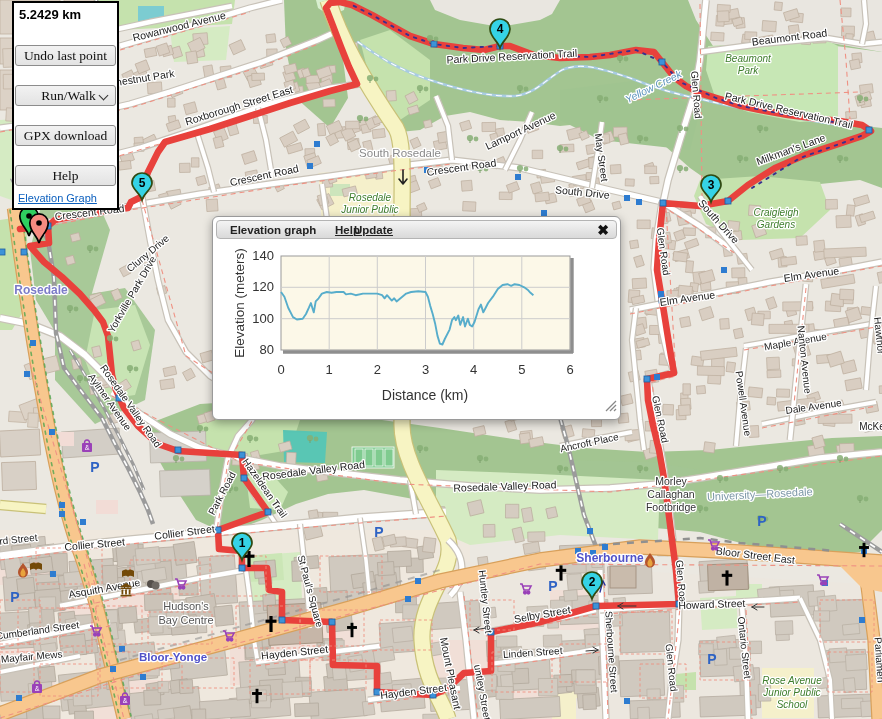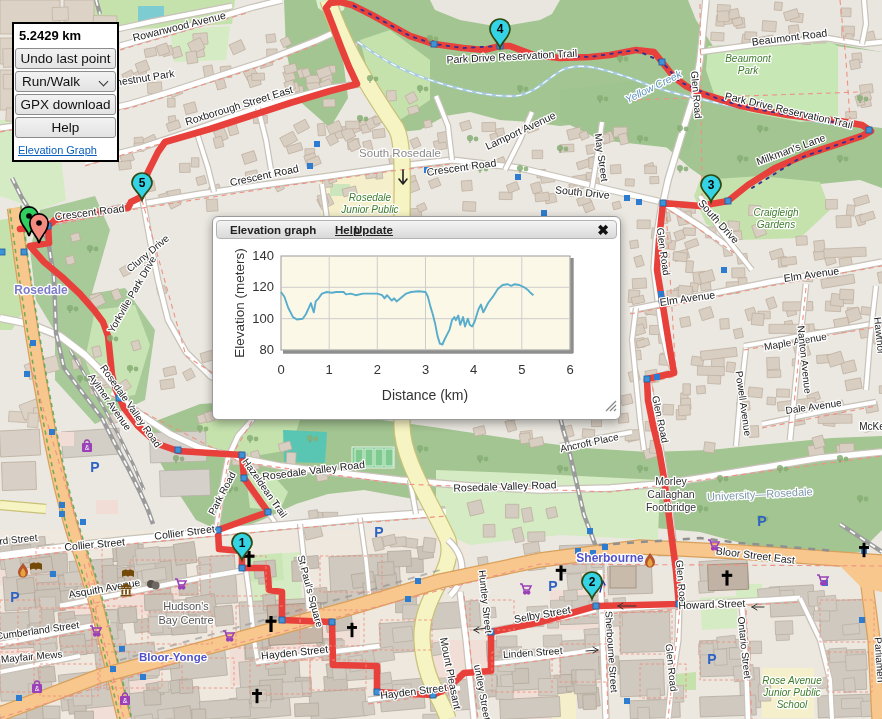--- a/index.html
+++ b/index.html
@@ -1,19 +1,19 @@
 <!DOCTYPE html>
 <html><head><meta charset="utf-8"><style>
 * { margin:0; padding:0; box-sizing:border-box; }
 body { width:882px; height:719px; overflow:hidden; position:relative; font-family:"Liberation Sans", sans-serif; background:#EBE8E1; }
 #map { position:absolute; left:0; top:0; }
-#panel { position:absolute; left:12px; top:22px; width:107px; background:#fff; border:2px solid #000; padding:0 0 2px 0; }
+#panel { position:absolute; left:12px; top:1px; width:107px; background:#fff; border:2px solid #000; padding:0 0 2px 0; }
 #panel .km { font-weight:bold; font-size:13px; padding:4px 0 4px 5px; }
-#panel button { display:block; margin:1px auto 2px auto; width:101px; height:21px; background:linear-gradient(#F2F2F2,#E3E3E3); border:1px solid #8C8C8C; border-radius:3px; font-family:Liberation Sans, sans-serif; font-size:13.5px; color:#111; }
-#panel .sel { text-align:left; padding-left:6px; position:relative; }
+#panel button { display:block; margin:19px auto 2px auto; width:101px; height:21px; background:linear-gradient(#F2F2F2,#E3E3E3); border:1px solid #8C8C8C; border-radius:3px; font-family:Liberation Serif, serif; font-size:13.5px; color:#111; }
+#panel .sel { text-align:center; padding-left:6px; position:relative; }
 #panel .sel:after { content:""; position:absolute; right:8px; top:6px; width:6px; height:6px; border-right:1.6px solid #333; border-bottom:1.6px solid #333; transform:rotate(45deg); }
 #panel a { font-size:11px; color:#0B5FBE; text-decoration:underline; margin:2px 0 1px 4px; display:inline-block; }
 #popup { position:absolute; left:212px; top:216px; width:409px; height:204px; background:#fff; border:1px solid #9a9a9a; border-radius:6px; box-shadow:0 3px 10px rgba(0,0,0,0.35); padding:3px; box-sizing:border-box; }
 #popup .tbar { height:19px; background:linear-gradient(#F4F4F4,#D9D9D9); border:1px solid #B4B4B4; border-radius:4px; font-size:11.5px; font-weight:bold; color:#222; position:relative; }
 #popup .tbar .t { position:absolute; left:13px; top:3px; }
 #popup .tbar a { position:absolute; top:3px; color:#222; text-decoration:underline; }
 #popup .x { position:absolute; right:7px; top:1px; font-size:14px; font-weight:bold; color:#111; }
 </style></head>
 <body>
 <div id="map"><svg width="882" height="719" viewBox="0 0 882 719">

